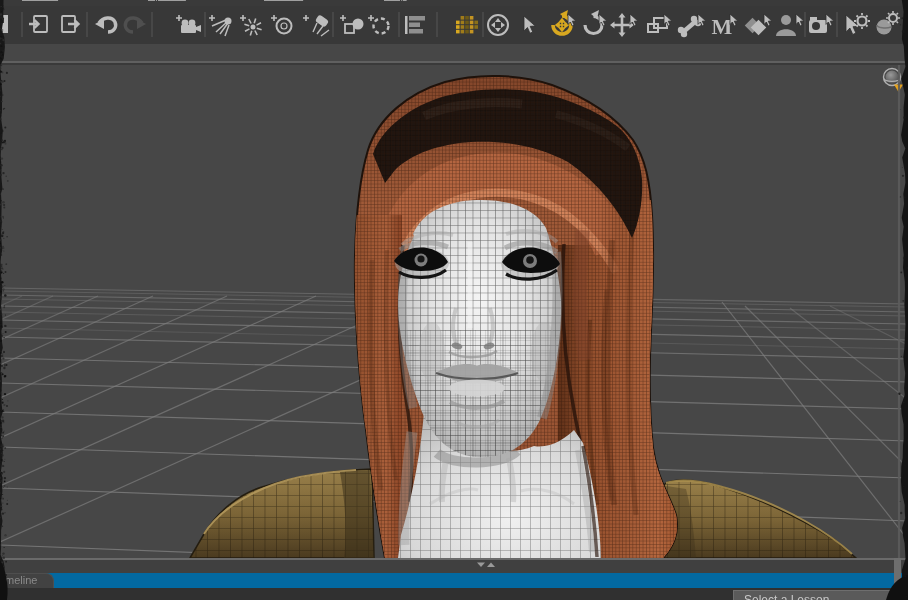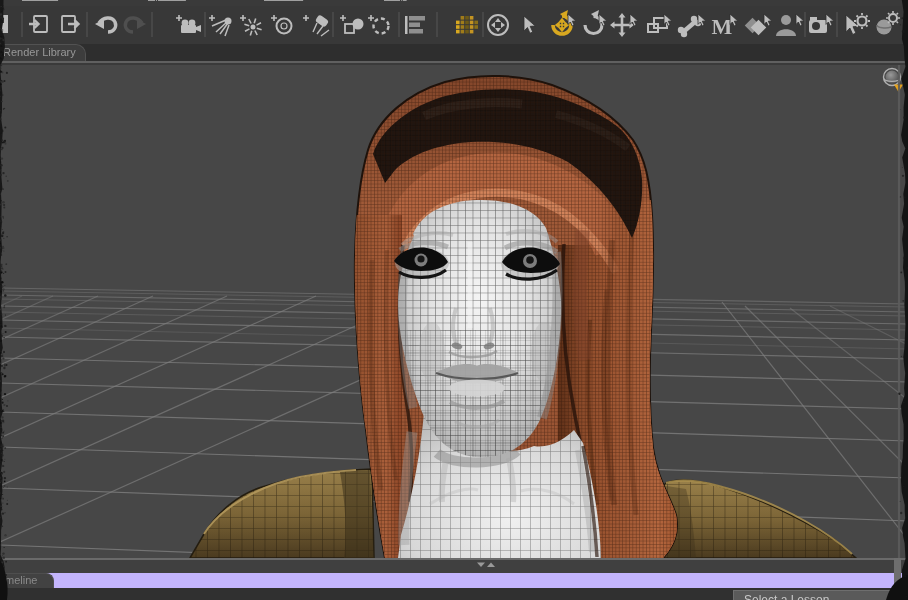--- a/index.html
+++ b/index.html
@@ -6,21 +6,21 @@
   #app{position:relative;width:908px;height:600px;overflow:hidden;font-family:"Liberation Sans",sans-serif;background:#474747;}
   .menustrip{position:absolute;left:0;top:0;width:908px;height:6px;background:#3a3a3a;overflow:hidden;}
   .menustrip span{position:absolute;top:-11px;font-size:11px;color:#a0a0a0;text-decoration:underline;}
   .toolbar{position:absolute;left:0;top:6px;width:908px;height:38px;background:#383838;}
   .tabrow{position:absolute;left:0;top:44px;width:908px;height:17px;background:#2e2e2e;}
   .tab1{position:absolute;left:-6px;top:0px;width:92px;height:17px;background:#3d3d3d;border:1px solid #525252;border-bottom:none;border-radius:4px 10px 0 0;box-sizing:border-box;}
   .tab1 span{position:absolute;left:8px;top:1px;font-size:11px;color:#989898;white-space:nowrap;}
   .sepline{position:absolute;left:0;width:908px;}
   .viewport{position:absolute;left:0;top:65px;width:908px;height:493px;background:#474747;}
   .botbar{position:absolute;left:0;top:558px;width:908px;height:15px;background:#404040;border-top:2px solid #6a6a6a;box-sizing:border-box;}
-  .timerow{position:absolute;left:0;top:573px;width:908px;height:15px;background:#c4b5fd;}
+  .timerow{position:absolute;left:0;top:573px;width:908px;height:15px;background:#0369a1;}
   .tab2{position:absolute;left:-8px;top:0px;width:62px;height:15px;background:#424242;border:1px solid #4e4e4e;border-bottom:none;border-radius:3px 8px 0 0;box-sizing:border-box;}
   .tab2 span{position:absolute;left:12px;top:0px;font-size:11px;color:#8a8a8a;}
   .botstrip{position:absolute;left:0;top:588px;width:908px;height:12px;background:#303030;}
   .lesson{position:absolute;left:733px;top:590px;width:166px;height:22px;background:#5a5a5a;border:1px solid #6e6e6e;color:#c8c8c8;font-size:12px;padding:2px 0 0 10px;box-sizing:border-box;}
 </style>
 </head>
 <body>
 <div id="app">
   <div class="menustrip">
     <span style="left:22px">Render</span>
@@ -127,25 +127,20 @@
         <rect x="810" y="11" width="7" height="4" fill="#bdbdbd"></rect>
 <path d="M826,8 l0,10.4 l2.4000000000000004,-2.4000000000000004 l1.7600000000000002,4.0 l1.92,-0.8800000000000001 l-1.7600000000000002,-3.9200000000000004 l3.5200000000000005,-0.24 Z" fill="#bdbdbd" stroke="#2f2f2f" stroke-width="0.8"></path>
 <path d="M846,9 l0,16.900000000000002 l3.9000000000000004,-3.9000000000000004 l2.8600000000000003,6.5 l3.12,-1.4300000000000002 l-2.8600000000000003,-6.370000000000001 l5.720000000000001,-0.39 Z" fill="#bdbdbd" stroke="#2f2f2f" stroke-width="0.8"></path>
 <circle cx="862" cy="15" r="4.5" fill="none" stroke="#bdbdbd" stroke-width="2.2"></circle>
         <path d="M862,9 v-2 M862,21 v2 M856,15 h-2 M868,15 h2 M858,11 l-1.5,-1.5 M866,19 l1.5,1.5 M858,19 l-1.5,1.5 M866,11 l1.5,-1.5" stroke="#bdbdbd" stroke-width="1.8"></path>
 <circle cx="884" cy="21" r="7.5" fill="#9a9a9a"></circle>
         <path d="M877,19 a8,3 0 0 0 14,2" fill="none" stroke="#6f6f6f" stroke-width="1.5"></path>
 <circle cx="893" cy="12" r="4" fill="none" stroke="#bdbdbd" stroke-width="2"></circle>
         <path d="M893,7 v-2 M893,17 v2 M888,12 h-2 M898,12 h2 M889.5,8.5 l-1.5,-1.5 M896.5,15.5 l1.5,1.5 M889.5,15.5 l-1.5,1.5 M896.5,8.5 l1.5,-1.5" stroke="#bdbdbd" stroke-width="1.6"></path>
       </svg></div>
-  <div class="tabrow">
-      <div class="tab1">
-        <span>Render Library</span>
-      </div>
-    </div>
   <div class="sepline" style="top:61px;height:2px;background:#606060"></div>
   <div class="sepline" style="top:63px;height:2px;background:#3a3a3a"></div>
   <div class="viewport">
     <svg width="908" height="493" viewBox="0 65 908 493">
         <defs>
 <pattern id="mScarf" width="3.4" height="3.4" patternUnits="userSpaceOnUse">
             <path d="M0 0H3.4M0 0V3.4" stroke="#2c1408" stroke-width="0.95" fill="none" opacity="0.6"></path>
           </pattern>
 <pattern id="mFace" width="7.5" height="7.5" patternUnits="userSpaceOnUse">
             <path d="M0 0H7.5M0 0V7.5" stroke="#141414" stroke-width="1.15" fill="none" opacity="0.6"></path>

